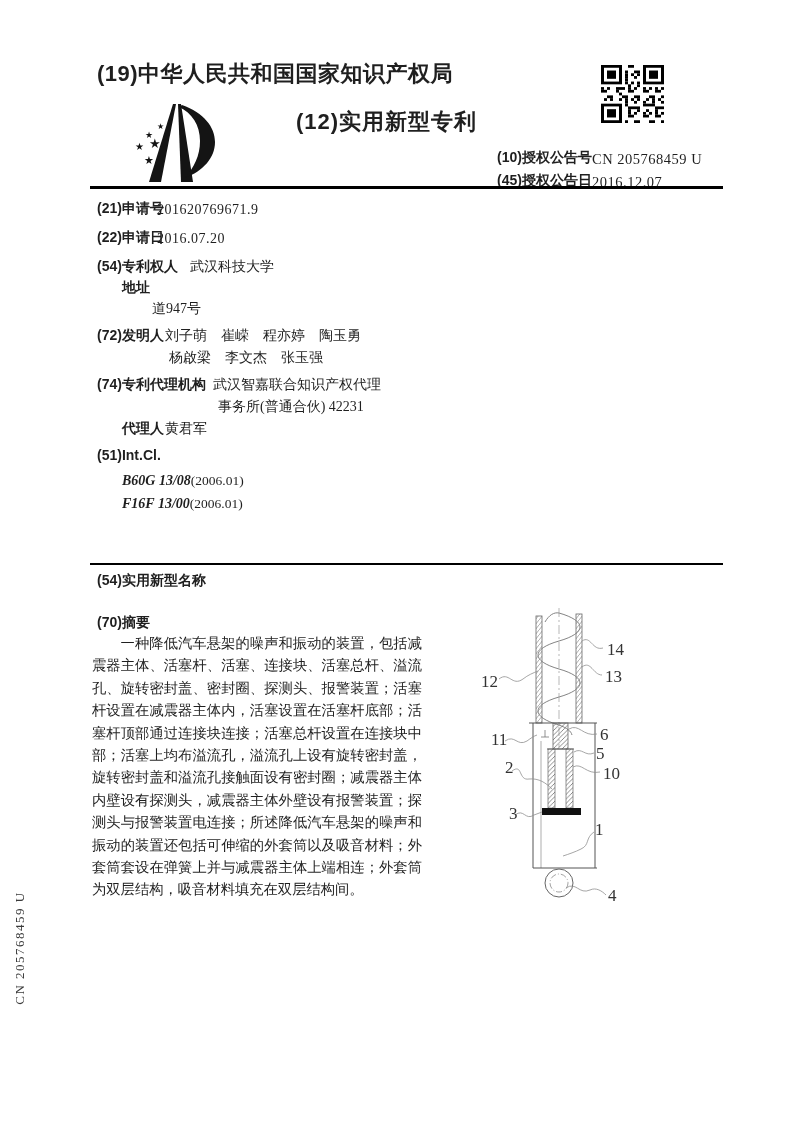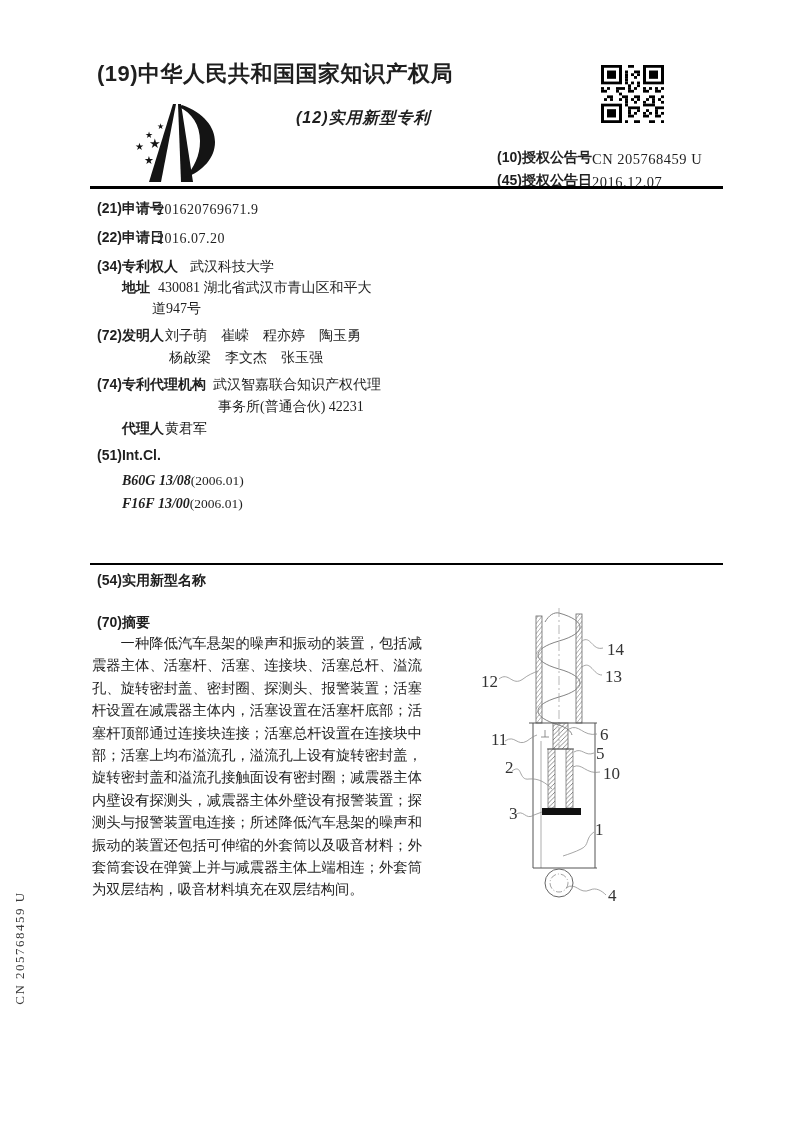--- a/index.html
+++ b/index.html
@@ -2,21 +2,21 @@
 <html><head>
 <meta charset="utf-8">
 <style>
   html,body{margin:0;padding:0;background:#fff;}
   .page{position:relative;width:800px;height:1131px;background:#fff;overflow:hidden;
         font-family:"Liberation Serif","DejaVu Serif",serif;color:#1f1f1f;}
   .abs{position:absolute;line-height:1.25;white-space:nowrap;}
   .b{font-weight:bold;font-family:"Liberation Sans","DejaVu Sans",sans-serif;}
   .serif{font-family:"Liberation Serif","DejaVu Serif",serif;}
   .hdr19{font-size:22px;letter-spacing:0.5px;}
-  .title12{font-size:16px;letter-spacing:1px;font-style:italic;}
+  .title12{font-size:22px;letter-spacing:1px;}
   .lbl{font-size:14px;}
   .val{font-size:14px;}
   .num{letter-spacing:0.5px;}
   .pubval{font-size:14.5px;letter-spacing:0.5px;}
   .rule{position:absolute;background:#000;}
   .code{font-weight:bold;font-style:italic;font-size:14px;}
   .ver{font-style:normal;font-weight:normal;font-size:13.5px;}
   .pages{position:absolute;left:453px;top:544px;font-size:13px;}
   .pages span{margin-right:13px;}
   .abstract{position:absolute;left:92px;top:632px;width:330px;font-size:14.3px;
@@ -158,24 +158,23 @@
   <div class="abs pubval serif" style="left:592px;top:173px;">2016.12.07</div>
 
   <div class="rule" style="left:90px;top:186px;width:633px;height:3px;"></div>
 
   <div class="abs lbl b" style="left:97px;top:200px;">(21)申请号</div>
   <div class="abs val num" style="left:157px;top:201px;">201620769671.9</div>
 
   <div class="abs lbl b" style="left:97px;top:229px;">(22)申请日</div>
   <div class="abs val num" style="left:157px;top:230px;">2016.07.20</div>
 
-  <div class="abs lbl b" style="left:97px;top:258px;">(34)专利权人</div>
+  <div class="abs lbl b" style="left:97px;top:258px;">(54)专利权人</div>
   <div class="abs val" style="left:190px;top:258px;text-align:center;">武汉科技大学</div>
   <div class="abs lbl b" style="left:122px;top:279px;">地址</div>
-  <div class="abs val" style="left:158px;top:279px;">430081 湖北省武汉市青山区和平大</div>
   <div class="abs val" style="left:152px;top:300px;">道947号</div>
 
   <div class="abs lbl b" style="left:97px;top:327px;">(72)发明人</div>
   <div class="abs val" style="left:165px;top:327px;">刘子萌　崔嵘　程亦婷　陶玉勇</div>
   <div class="abs val" style="left:169px;top:349px;">杨啟梁　李文杰　张玉强</div>
 
   <div class="abs lbl b" style="left:97px;top:376px;">(74)专利代理机构</div>
   <div class="abs val" style="left:213px;top:376px;">武汉智嘉联合知识产权代理</div>
   <div class="abs val" style="left:218px;top:398px;">事务所(普通合伙) 42231</div>
   <div class="abs lbl b" style="left:122px;top:420px;">代理人</div>

